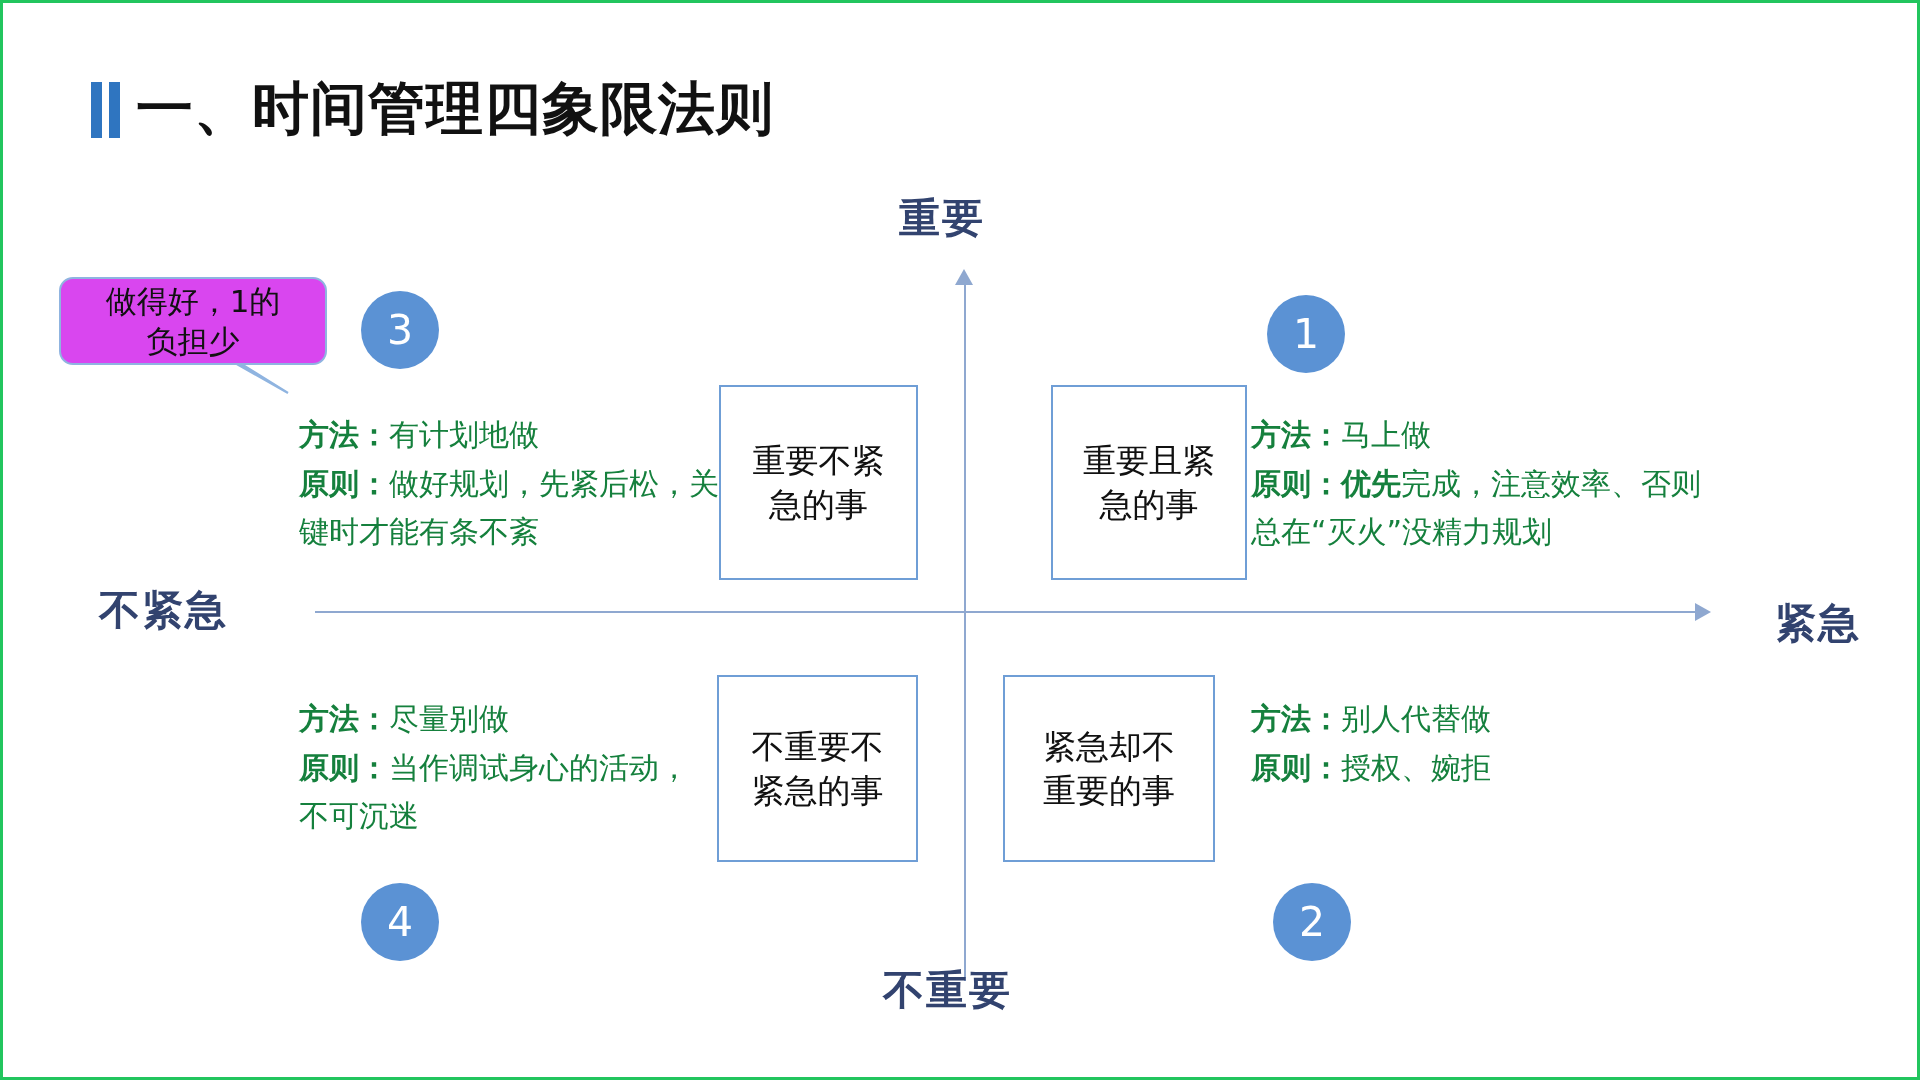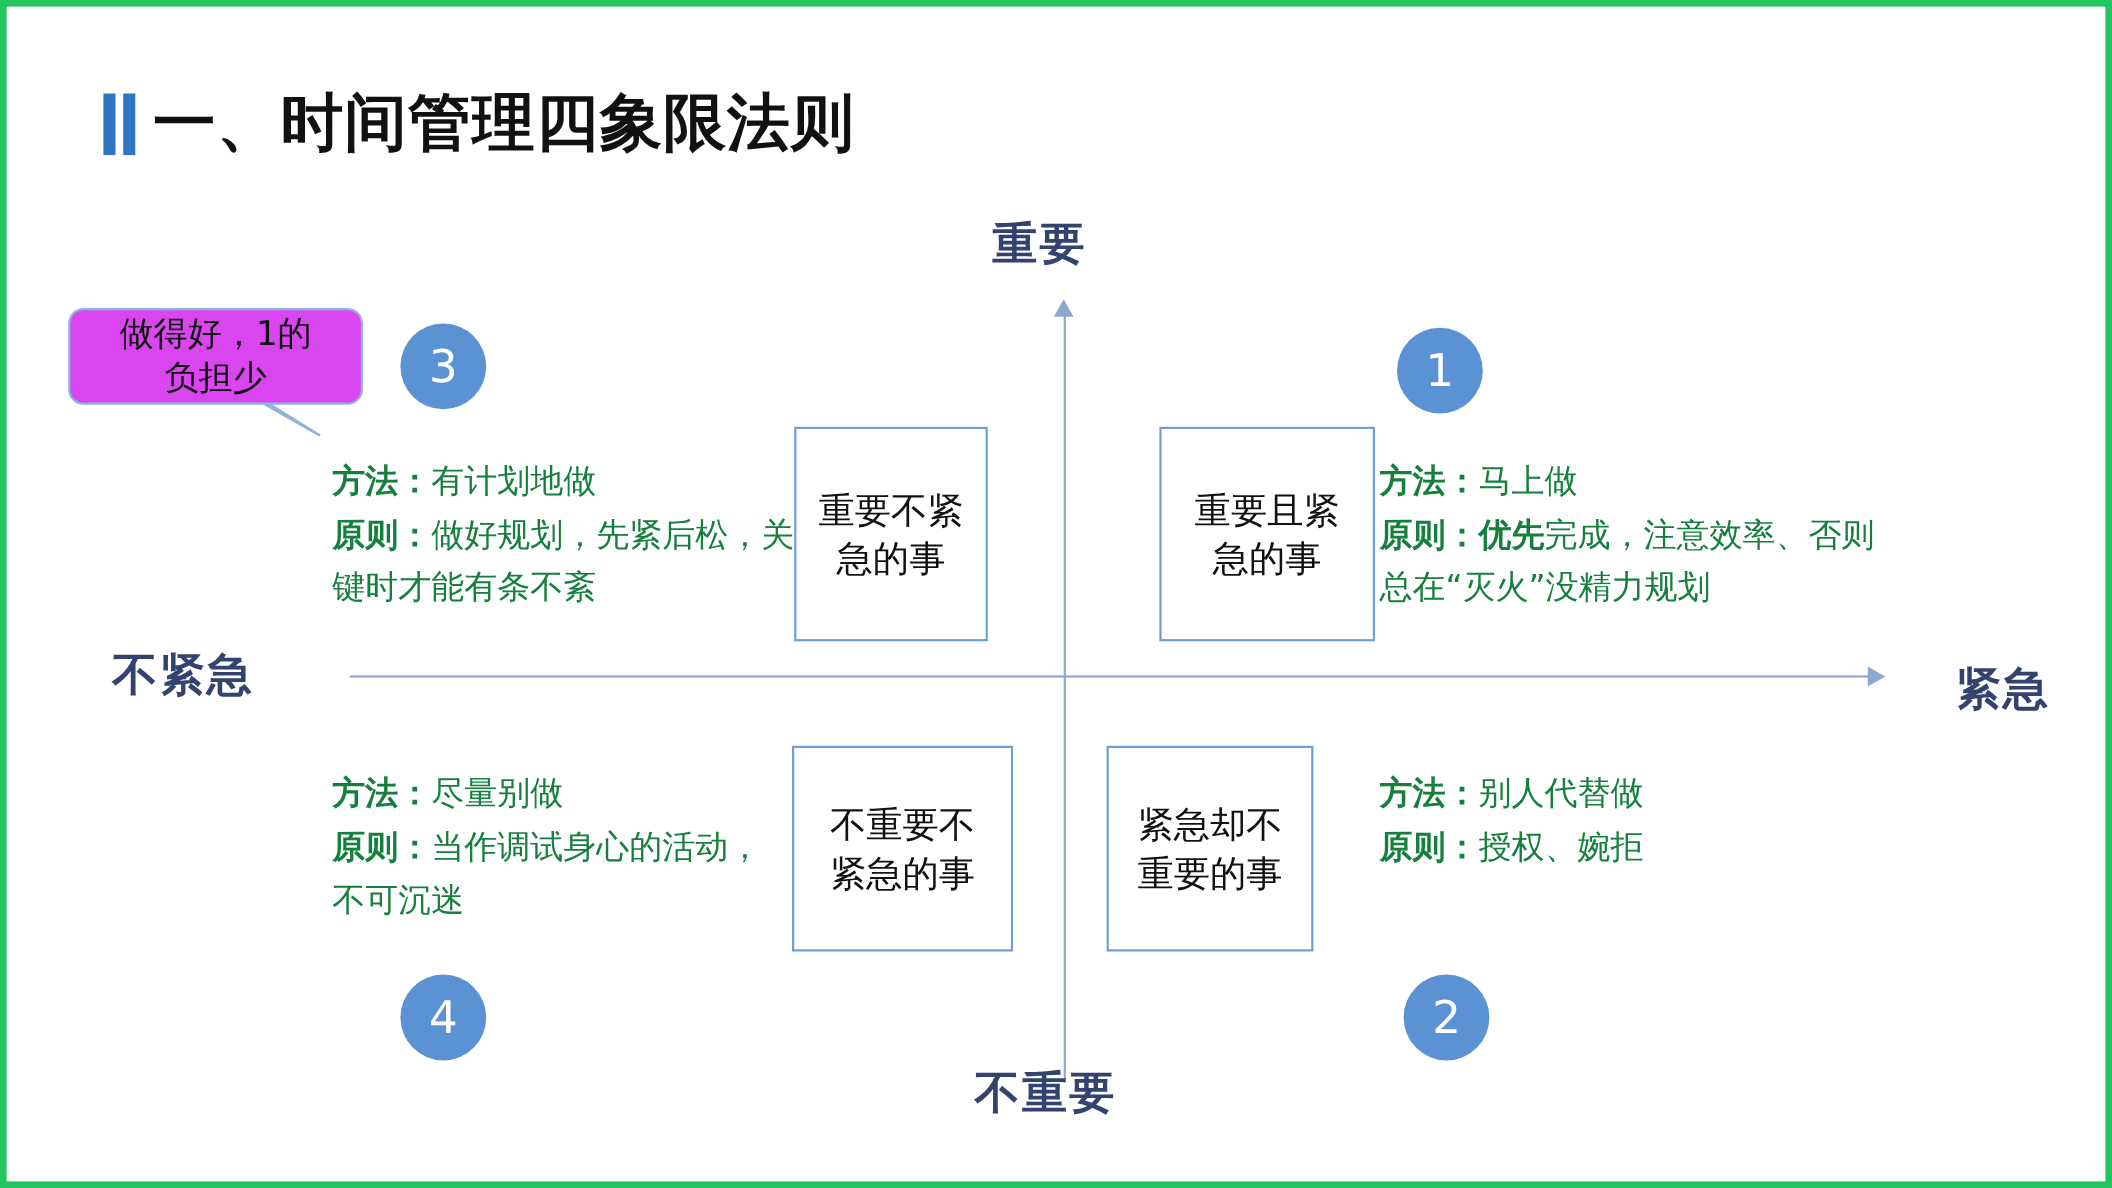--- a/index.html
+++ b/index.html
@@ -6,21 +6,21 @@
   html, body {
     width: 1920px; height: 1080px;
     background: #ffffff;
     font-family: "Liberation Sans", "DejaVu Sans", sans-serif;
     overflow: hidden;
   }
   #slide {
     position: relative;
     width: 1920px; height: 1080px;
     background: #ffffff;
-    border: 6px solid #22c55e;
+    border: 3px solid #22c55e;
     padding-left: 22px;
   }
 
   
   #title-row {
     position: absolute;
     left: 88px; top: 68px;
     display: flex; align-items: center;
   }
   .title-bars { display: flex; gap: 7px; margin-right: 16px; }
@@ -81,24 +81,24 @@
     border: 2.5px solid #6f9ed6;
     background: #ffffff;
     display: flex; align-items: center; justify-content: center;
     text-align: center;
   }
   .q-box span {
     font-family: "DejaVu Sans", sans-serif;
     font-size: 33px; color: #111111;
     line-height: 1.32; white-space: pre-line;
   }
-  #box-q3 { left: 716px;  top: 382px; width: 176px; height: 195px; }
+  #box-q3 { left: 716px;  top: 382px; width: 199px; height: 195px; }
   #box-q1 { left: 1048px; top: 382px; width: 196px; height: 195px; }
   #box-q4 { left: 714px;  top: 672px; width: 201px; height: 187px; }
-  #box-q2 { left: 1000px; top: 672px; width: 188px; height: 187px; }
+  #box-q2 { left: 1000px; top: 672px; width: 212px; height: 187px; }
 
   
   .num-circle {
     position: absolute;
     width: 78px; height: 78px; border-radius: 50%;
     background: #5b92d4;
     display: flex; align-items: center; justify-content: center;
     color: #ffffff; font-size: 41px;
     font-family: "DejaVu Sans", sans-serif;
   }

